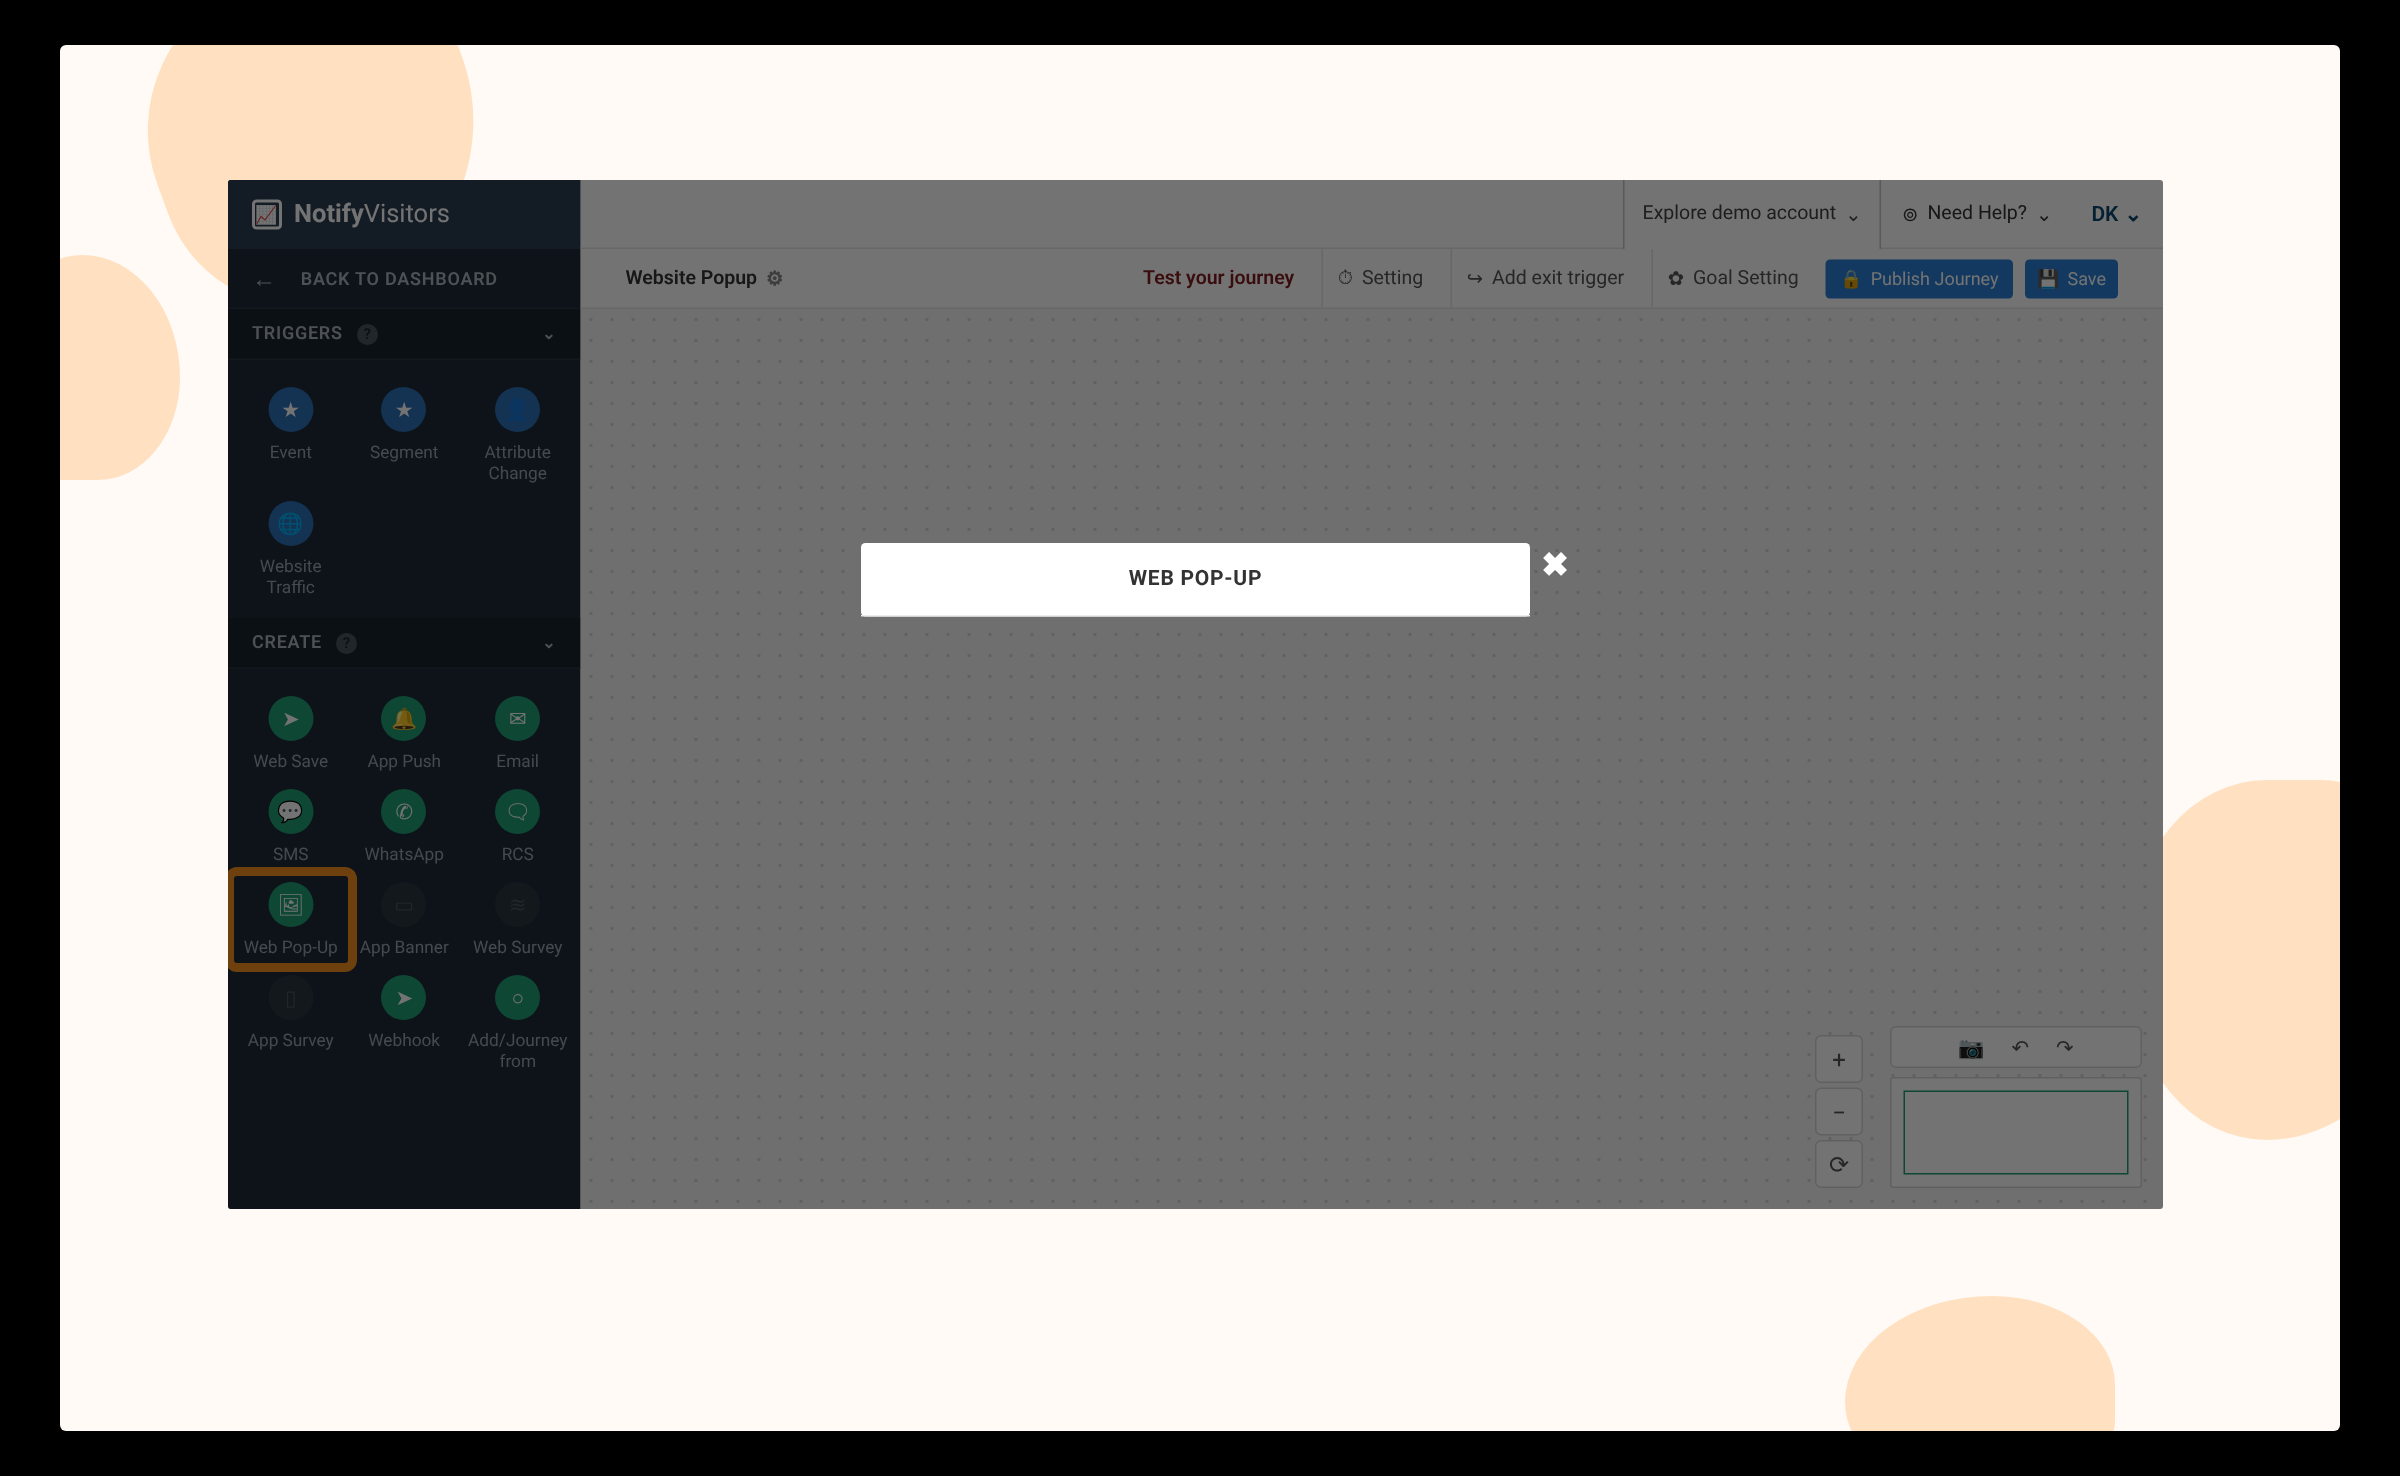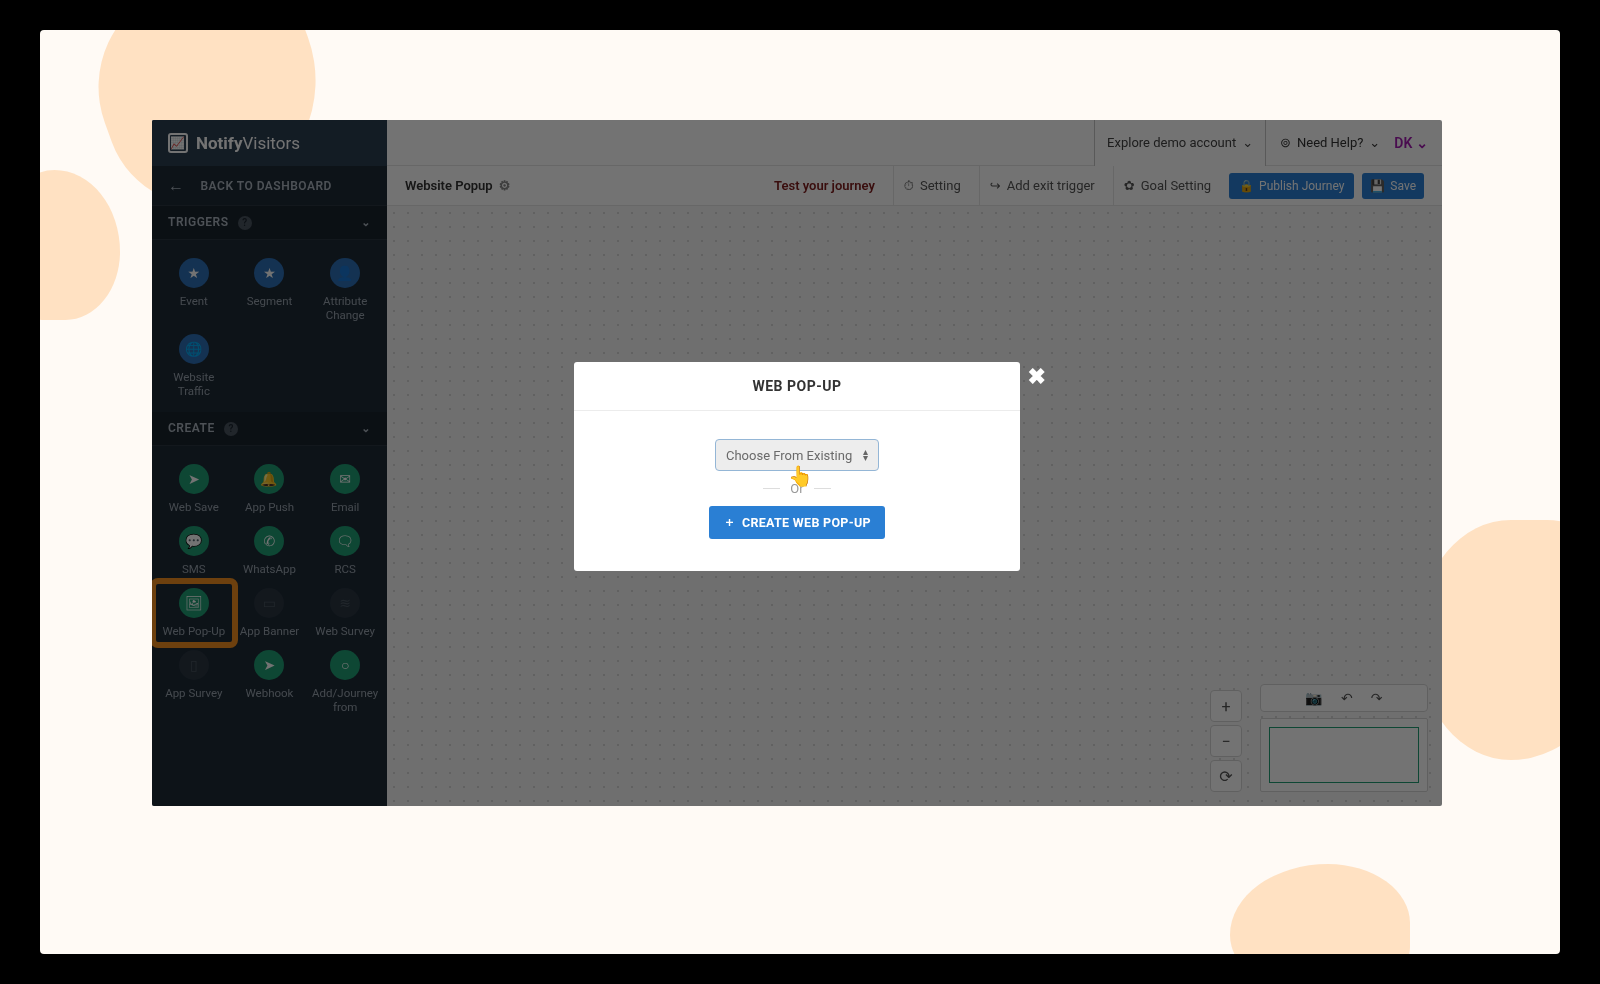--- a/index.html
+++ b/index.html
@@ -31,24 +31,24 @@
   .cell-icon { width: 30px; height: 30px; border-radius: 50%; display: flex; align-items: center; justify-content: center; color: #fff; font-size: 14px; margin-bottom: 6px; }
   .blue-ic { background: #2d6fb5; }
   .green-ic { background: #1f9e74; }
   .dark-ic { background: #2a3642; color: #4a5560; }
   .cell.highlight { outline: 6px solid #f18f1f; outline-offset: 0; border-radius: 2px; }
   
   
   .topbar { position: absolute; left: 235px; top: 0; right: 0; height: 46px; background: #fff; border-bottom: 1px solid #e5e5e5; display: flex; align-items: center; justify-content: flex-end; padding: 0 14px; gap: 14px; }
   .btn-outline { border: 1px solid #c5c5c5; background: #fff; color: #444; padding: 20px 12px; border-radius: 4px; font-size: 13px; display: flex; align-items: center; gap: 6px; cursor: pointer; }
   .need-help { font-size: 13px; color: #333; display: flex; align-items: center; gap: 6px; cursor: pointer; }
-  .avatar-dk { font-size: 14px; font-weight: 600; color: #a21caf; display: flex; align-items: center; gap: 4px; cursor: pointer; }
-  
-  
-  .toolbar { position: absolute; left: 235px; top: 46px; right: 0; height: 40px; background: #fff; border-bottom: 1px solid #e5e5e5; display: flex; align-items: center; padding: 0 18px; gap: 8px; font-size: 13px; }
+  .avatar-dk { font-size: 14px; font-weight: 600; color: #0c4a6e; display: flex; align-items: center; gap: 4px; cursor: pointer; margin-left: 12px; }
+  
+  
+  .toolbar { position: absolute; left: 235px; top: 46px; right: 0; height: 40px; background: #fff; border-bottom: 1px solid #e5e5e5; display: flex; align-items: center; padding: 0 30px; gap: 8px; font-size: 13px; }
   .journey-title { font-weight: 600; color: #333; display: flex; align-items: center; gap: 6px; }
   .gear { color: #888; font-size: 13px; }
   .spacer { flex: 1; }
   .link-btn { color: #7f1d1d; font-weight: 600; cursor: pointer; padding: 0 10px; }
   .tool-item { color: #555; cursor: pointer; padding: 0 10px; display: flex; align-items: center; gap: 6px; border-left: 1px solid #e5e5e5; height: 100%; }
   .btn-primary { background: #2a7fd4; color: #fff; border: none; padding: 6px 10px; border-radius: 3px; font-size: 12px; display: flex; align-items: center; gap: 5px; cursor: pointer; }
   .btn-primary.sm { padding: 6px 8px; }
   
   
   .canvas-area { position: absolute; left: 235px; top: 86px; right: 0; bottom: 0; background: #f7f7f7; background-image: radial-gradient(#d8d8d8 1px, transparent 1px); background-size: 14px 14px; }
@@ -236,36 +236,17 @@
         </div>
       </div>
     </div>
 
     <div class="dim"></div>
 
     <div class="modal-wrap">
       <div class="modal">
         <div class="modal-close">✖</div>
         <div class="modal-header">WEB POP-UP</div>
-        <div class="modal-body">
-          <div class="select-box">
-            <span>Choose From Existing</span>
-            <span class="select-arrows">
-                <span>▴</span>
-                <span>▾</span>
-              </span>
-            <span class="cursor-hand">👆</span>
-          </div>
-          <div class="or-row">
-            <div class="or-line"></div>
-              <span>Or</span>
-              <div class="or-line"></div>
-          </div>
-          <button class="create-btn">
-            <span>＋</span>
-            <span>CREATE WEB POP-UP</span>
-          </button>
-        </div>
       </div>
     </div>
 
   </div>
 </div>
 
 </body></html>

